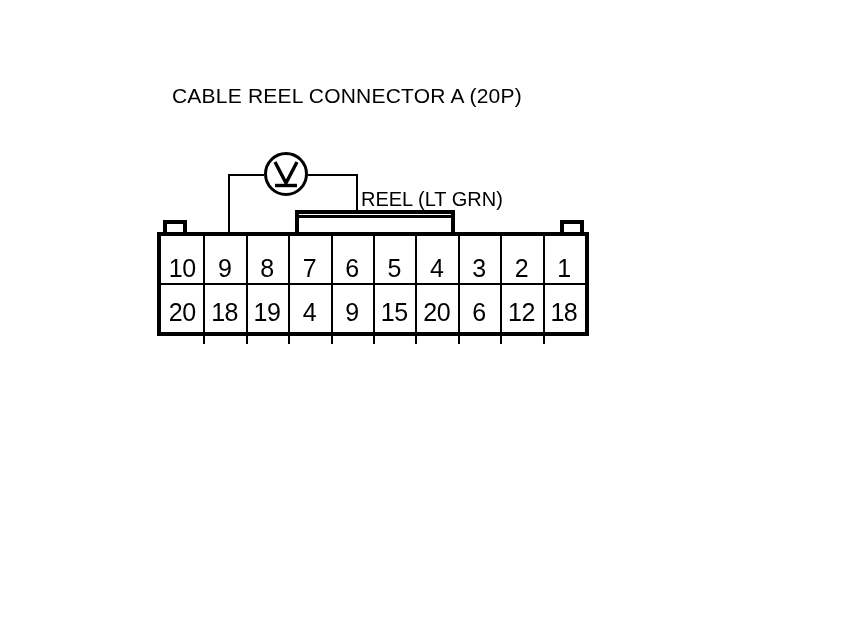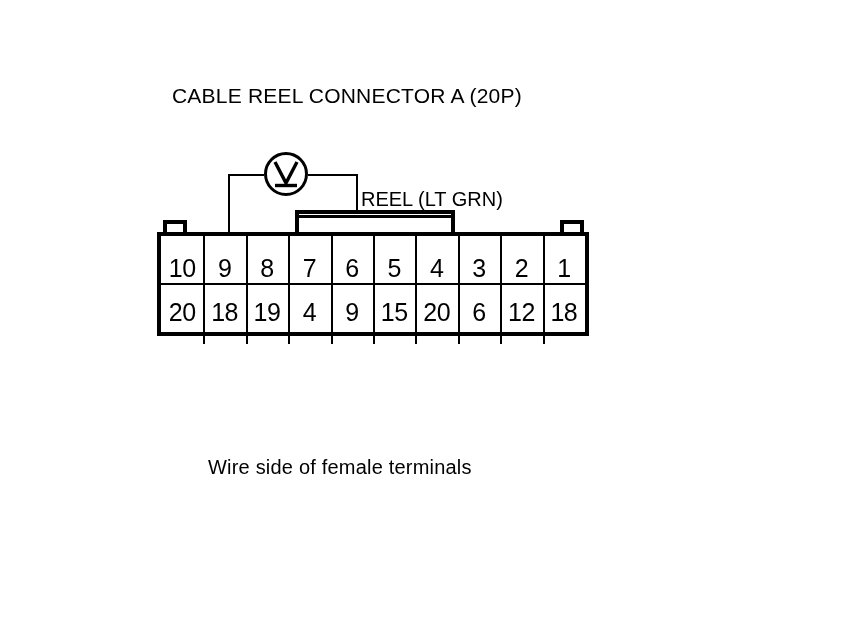--- a/index.html
+++ b/index.html
@@ -212,15 +212,14 @@
       <div class="pin-cell">9</div>
       <div class="pin-cell">15</div>
       <div class="pin-cell">20</div>
       <div class="pin-cell">6</div>
       <div class="pin-cell">12</div>
       <div class="pin-cell">18</div>
     </div>
 
   </div>
 
-  <div id="caption">Wire side of female terminals</div>
 
 </div>
 
 </body></html>

